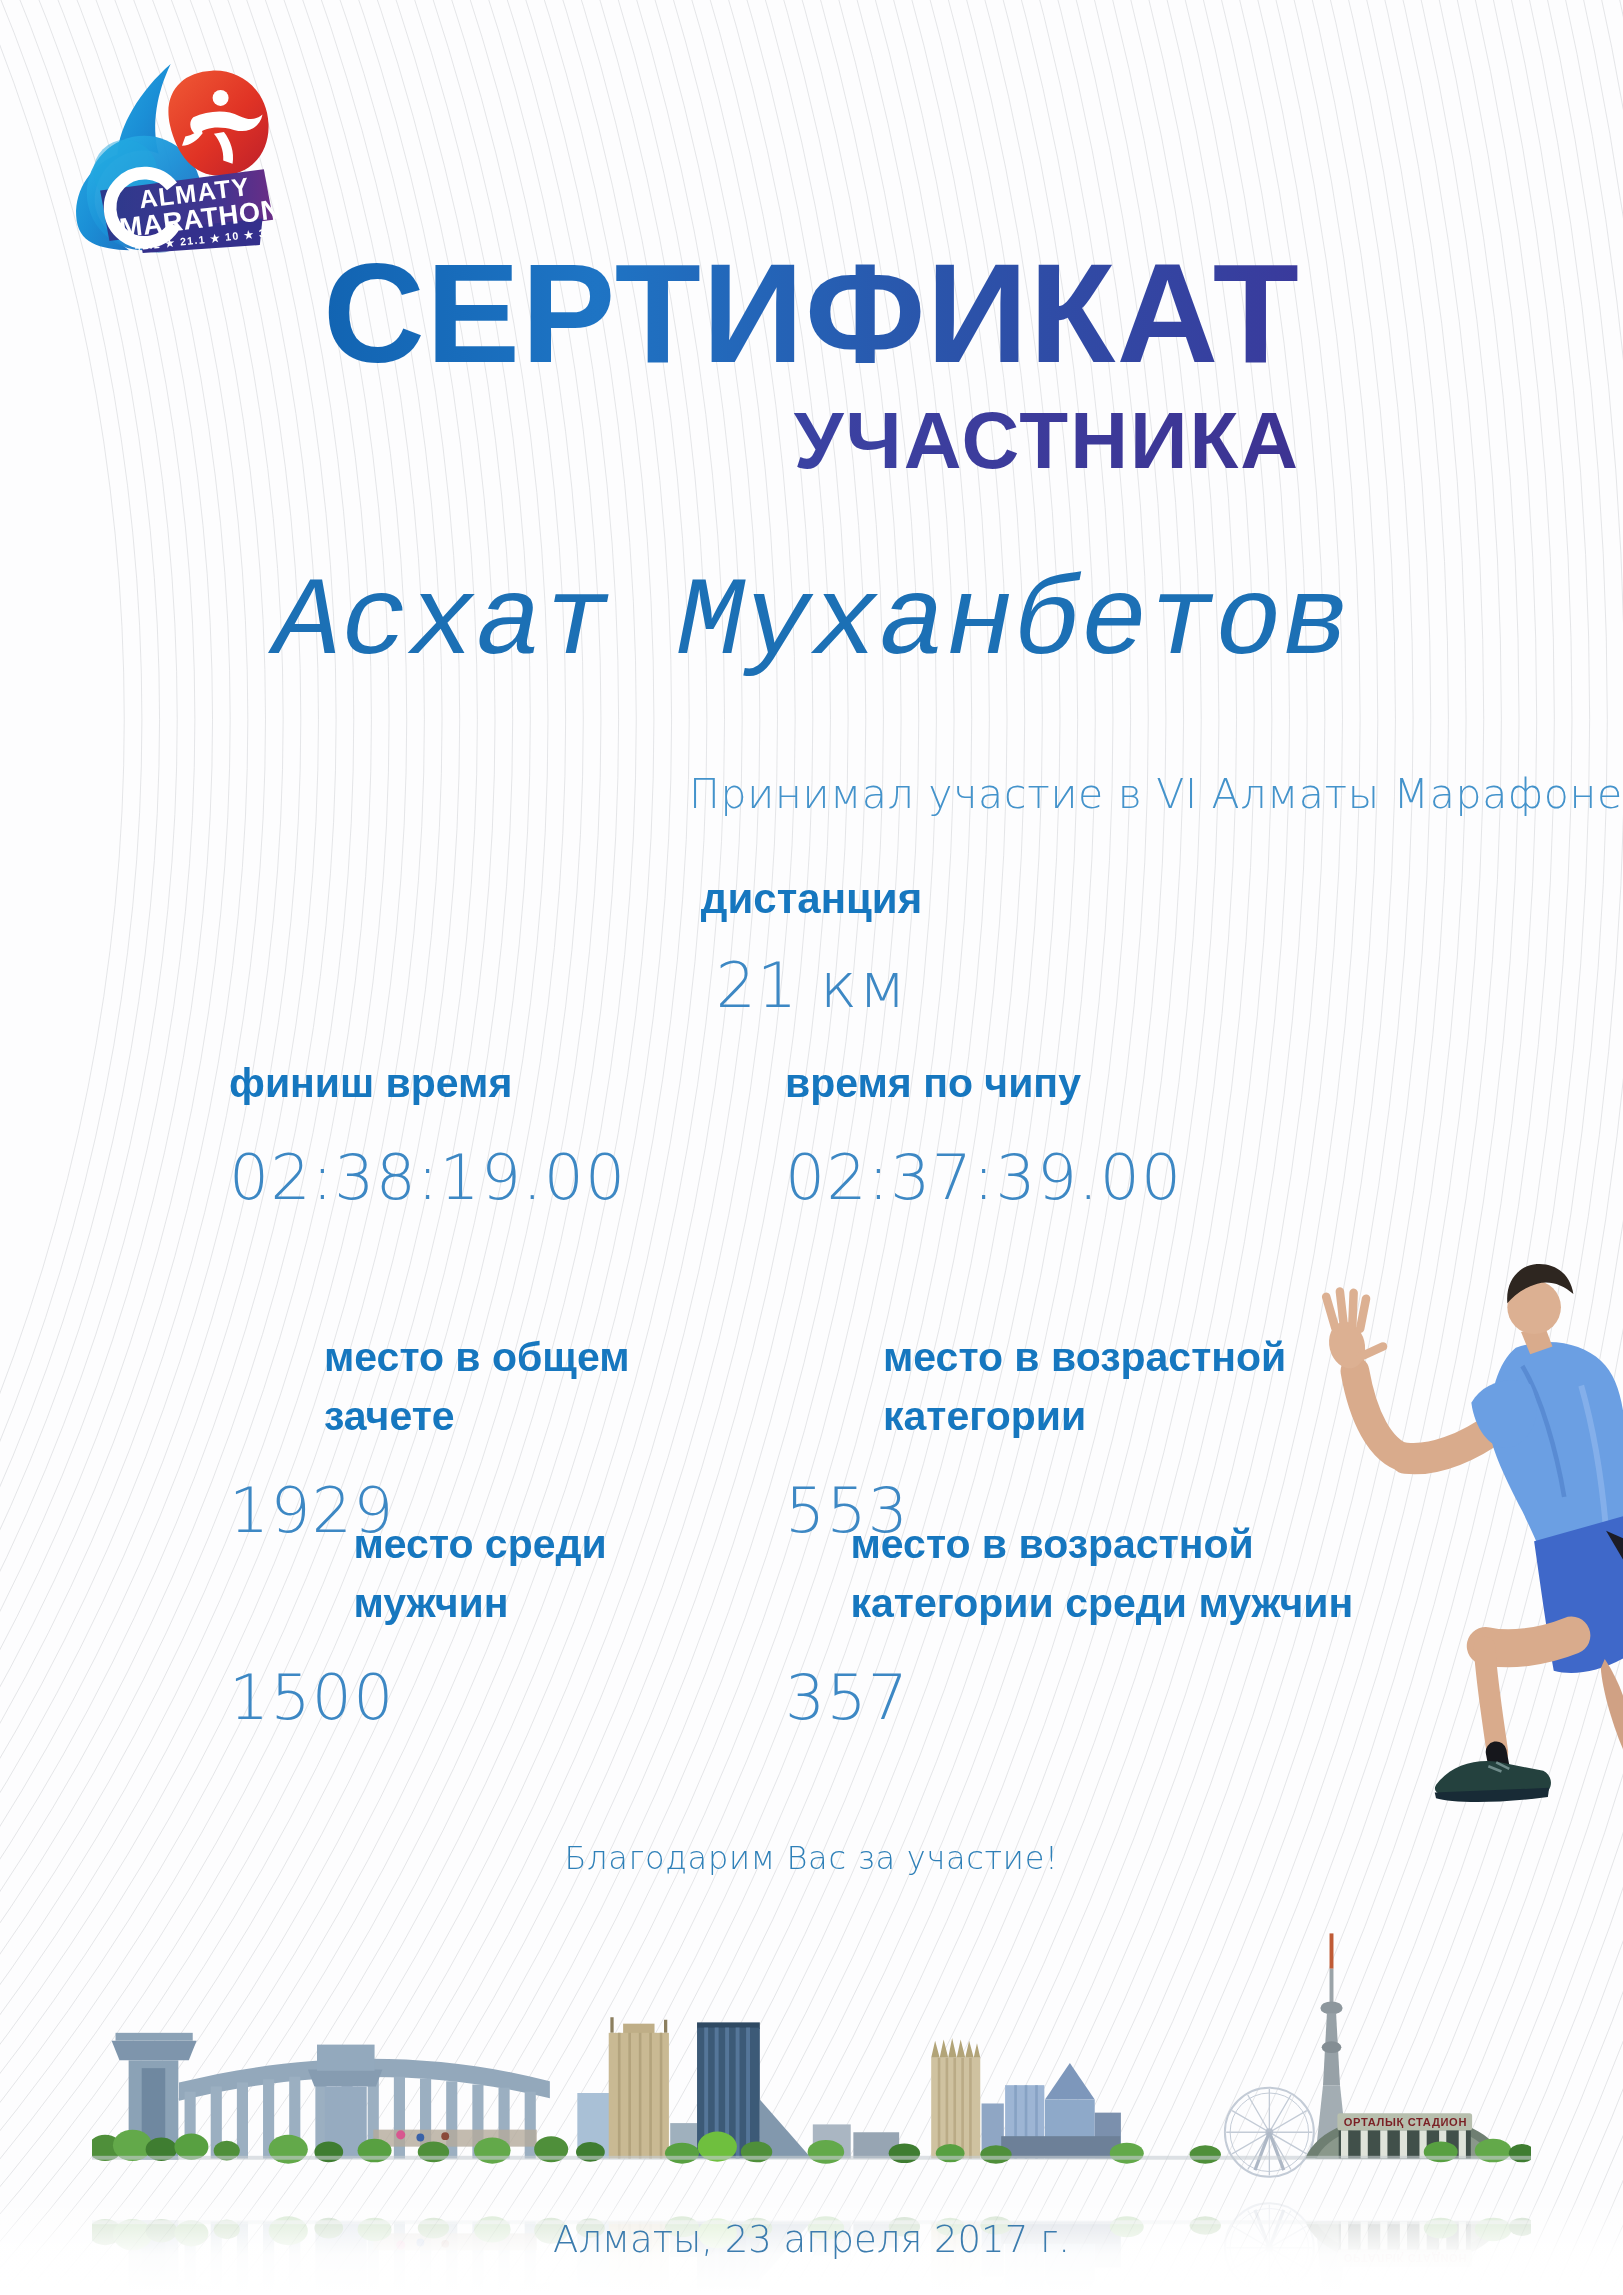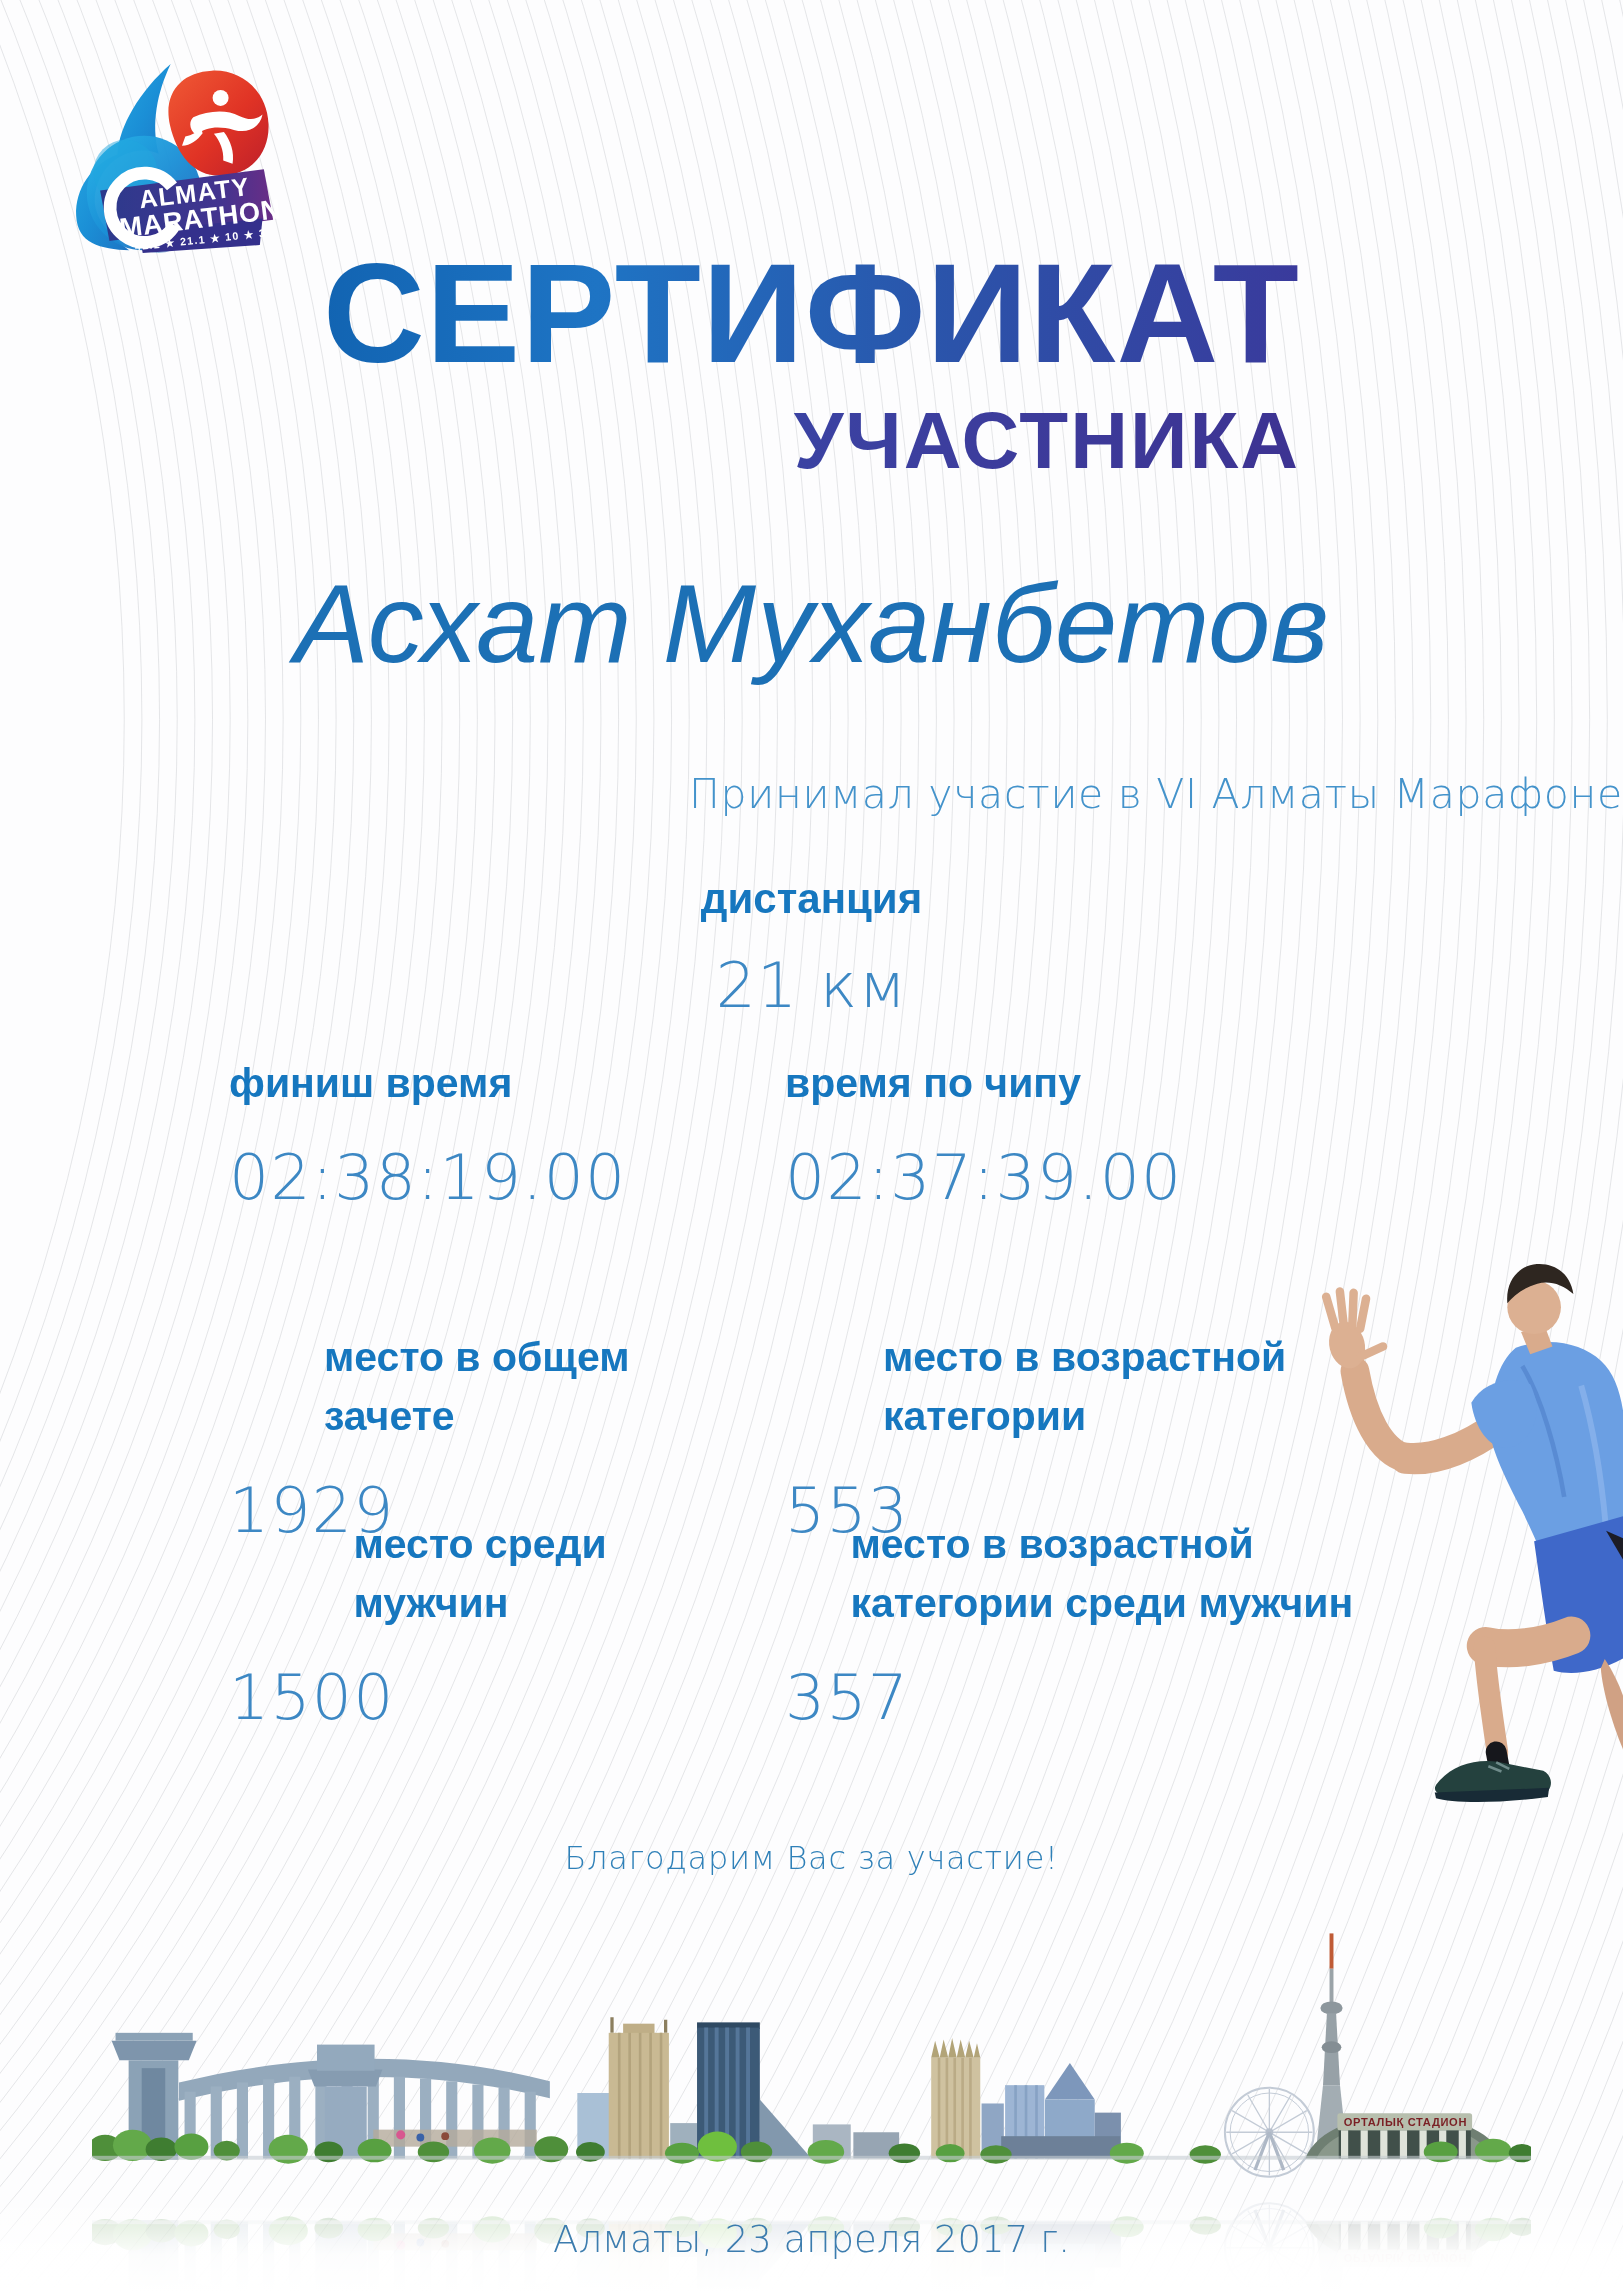--- a/index.html
+++ b/index.html
@@ -19,21 +19,21 @@
   .title-inner{display:inline-block;text-align:right;}
   .title-main{font-size:141px;font-weight:800;letter-spacing:1.3px;line-height:1;
     background:linear-gradient(90deg,#1264b2 0%,#1e74c4 28%,#2a55ab 62%,#3a3a9c 100%);
     -webkit-background-clip:text;background-clip:text;color:transparent;
     font-family:"Liberation Sans",sans-serif;}
   .title-sub{margin-top:17px;font-size:80px;font-weight:800;letter-spacing:2px;line-height:1;
     background:linear-gradient(90deg,#3350b0 0%,#3c3f9f 60%,#3d3392 100%);
     -webkit-background-clip:text;background-clip:text;color:transparent;}
 
   .name{position:absolute;left:0;top:557px;width:100%;text-align:center;z-index:2;
-    font-family:Liberation Sans, sans-serif;font-style:italic;font-weight:500;
+    font-family:Liberation Mono, monospace;font-style:italic;font-weight:500;
     font-size:112px;line-height:1.2;color:#1c70b5;}
 
   .thin{font-family:"DejaVu Sans","Liberation Sans",sans-serif;font-weight:200;}
 
   .participation{position:absolute;left:0;top:770px;width:100%;text-align:right;z-index:2;
     font-size:41px;color:#4493cb;letter-spacing:0.7px;}
 
   .distance-block{position:absolute;left:0;top:875px;width:100%;text-align:center;z-index:2;}
   .dist-label{font-size:42px;font-weight:700;color:#1677bf;}
   .dist-value{margin-top:26px;font-size:63px;color:#3d88c4;letter-spacing:1.3px;}

